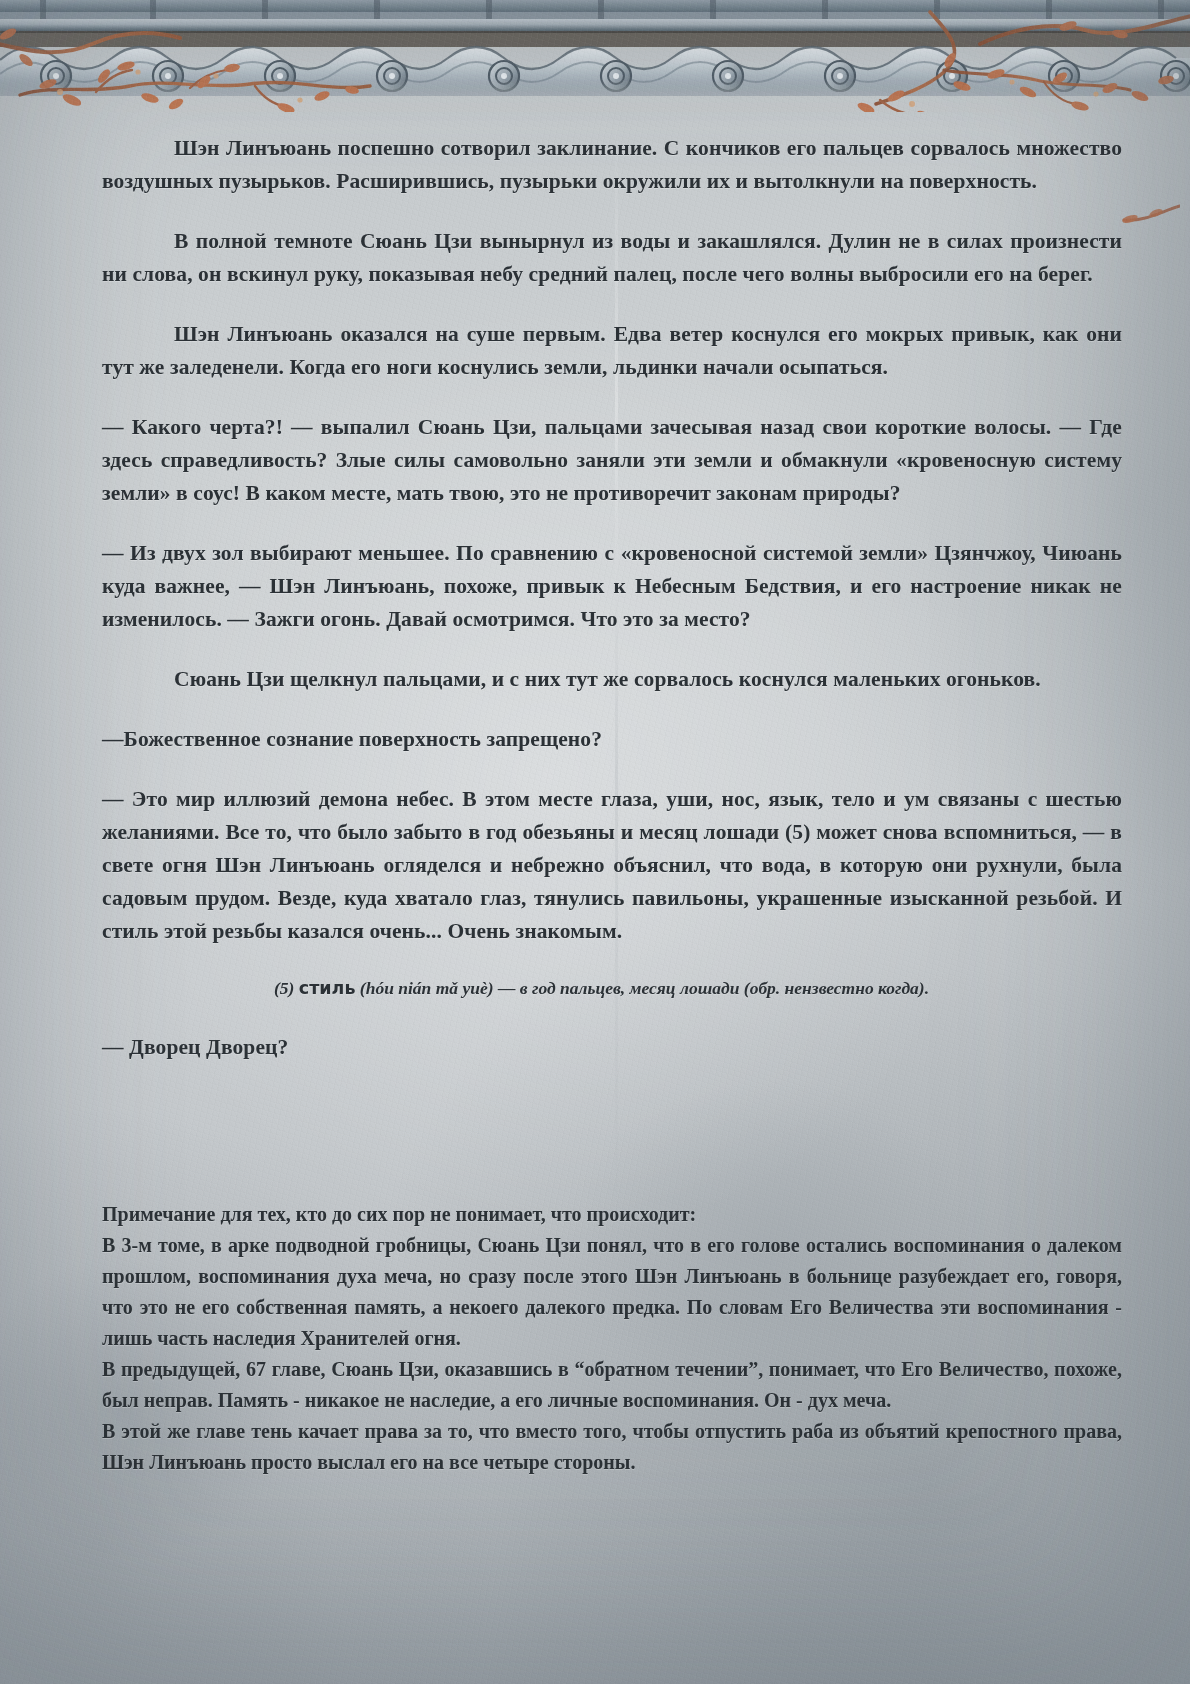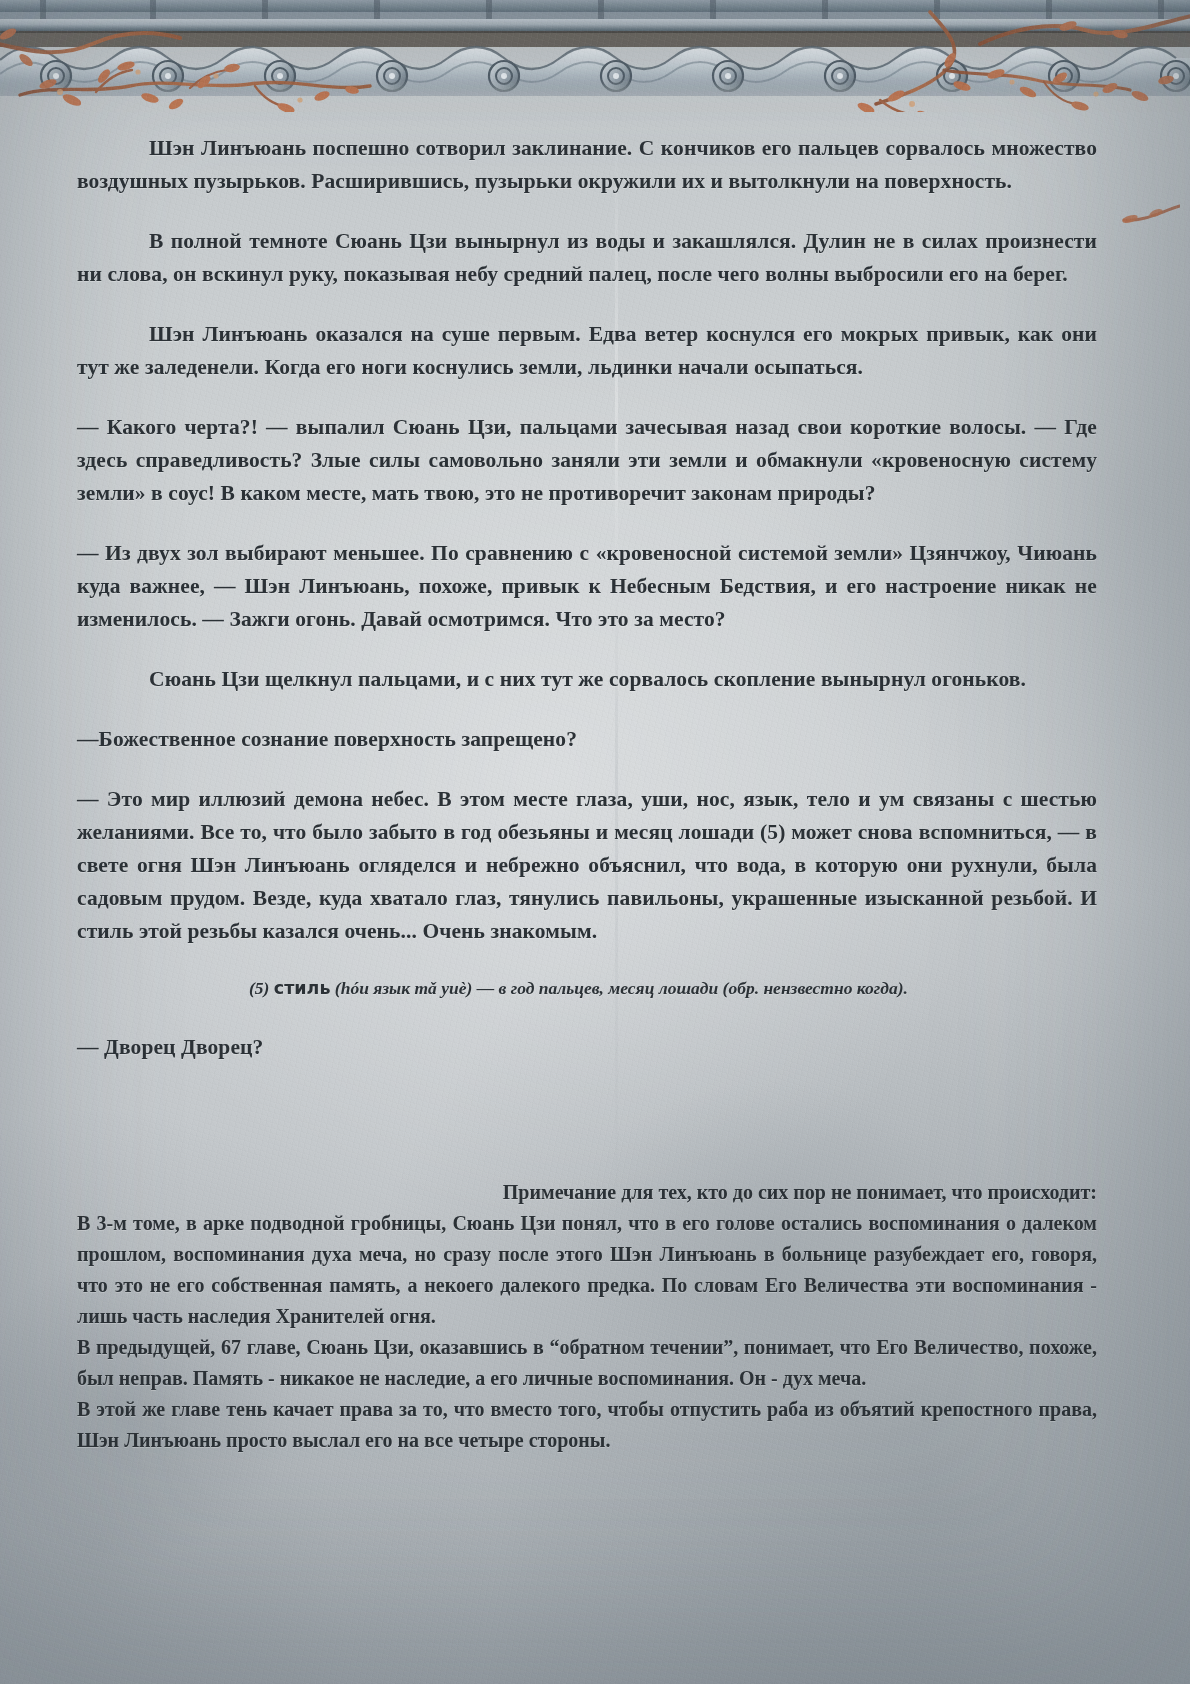--- a/index.html
+++ b/index.html
@@ -71,21 +71,21 @@
     position: absolute;
     top: 0; left: 0;
     width: 1190px; height: 112px;
     overflow: hidden;
   }
   .roof svg { display: block; }
 
   
   .content {
     position: absolute;
-    left: 77px;
+    left: 102px;
     top: 132px;
     width: 1020px;
     color: #2b3136;
     font-size: 21.5px;
     line-height: 33px;
     text-align: justify;
     text-justify: inter-word;
   }
   .p {
     margin: 0 0 27px 0;
@@ -117,21 +117,21 @@
     font-weight: 600;
     text-align: justify;
   }
   .note-block .nl {
     display: block;
     margin: 0;
     text-align: justify;
     text-shadow: 0 1px 0 rgba(255,255,255,0.22);
   }
   
-  .note-block .nl.noj { text-align: right; }
+  .note-block .nl.noj { text-align: left; margin-top: 22px; }
 </style>
 </head>
 <body>
 
 <div class="page">
 
   <div class="roof">
     <svg width="1190" height="112" viewBox="0 0 1190 112" xmlns="http://www.w3.org/2000/svg" aria-hidden="true">
       <defs>
         <linearGradient id="tileTop" x1="0" y1="0" x2="0" y2="1">
@@ -322,28 +322,28 @@
   <div class="crease"></div>
   <div class="vignette"></div>
 
   <div class="content">
 
     <p class="p indent">Шэн Линъюань поспешно сотворил заклинание. С кончиков его пальцев сорвалось множество воздушных пузырьков. Расширившись, пузырьки окружили их и вытолкнули на поверхность.</p>
     <p class="p indent">В полной темноте Сюань Цзи вынырнул из воды и закашлялся. Дулин не в силах произнести ни слова, он вскинул руку, показывая небу средний палец, после чего волны выбросили его на берег.</p>
     <p class="p indent">Шэн Линъюань оказался на суше первым. Едва ветер коснулся его мокрых привык, как они тут же заледенели. Когда его ноги коснулись земли, льдинки начали осыпаться.</p>
     <p class="p">— Какого черта?! — выпалил Сюань Цзи, пальцами зачесывая назад свои короткие волосы. — Где здесь справедливость? Злые силы самовольно заняли эти земли и обмакнули «кровеносную систему земли» в соус! В каком месте, мать твою, это не противоречит законам природы?</p>
     <p class="p">— Из двух зол выбирают меньшее. По сравнению с «кровеносной системой земли» Цзянчжоу, Чиюань куда важнее, — Шэн Линъюань, похоже, привык к Небесным Бедствия, и его настроение никак не изменилось. — Зажги огонь. Давай осмотримся. Что это за место?</p>
-    <p class="p indent">Сюань Цзи щелкнул пальцами, и с них тут же сорвалось скопление вынырнул огоньков.</p>
+    <p class="p indent">Сюань Цзи щелкнул пальцами, и с них тут же сорвалось коснулся маленьких огоньков.</p>
     <p class="p">—Божественное сознание поверхность запрещено?</p>
     <p class="p">— Это мир иллюзий демона небес. В этом месте глаза, уши, нос, язык, тело и ум связаны с шестью желаниями. Все то, что было забыто в год обезьяны и месяц лошади (5) может снова вспомниться, — в свете огня Шэн Линъюань огляделся и небрежно объяснил, что вода, в которую они рухнули, была садовым прудом. Везде, куда хватало глаз, тянулись павильоны, украшенные изысканной резьбой. И стиль этой резьбы казался очень... Очень знакомым.</p>
 
     <p class="footnote">
       <span>(5)</span>
       <span class="cjk">стиль</span>
-      <span>(hóu язык mǎ yuè)</span>
+      <span>(hóu nián mǎ yuè)</span>
       <span>—</span>
       <span>в год пальцев, месяц лошади (обр. нензвестно когда).</span>
     </p>
 
     <p class="p">— Дворец Дворец?</p>
 
     <div class="gap"></div>
 
     <div class="note-block">
       <span class="nl noj">Примечание для тех, кто до сих пор не понимает, что происходит:</span>

